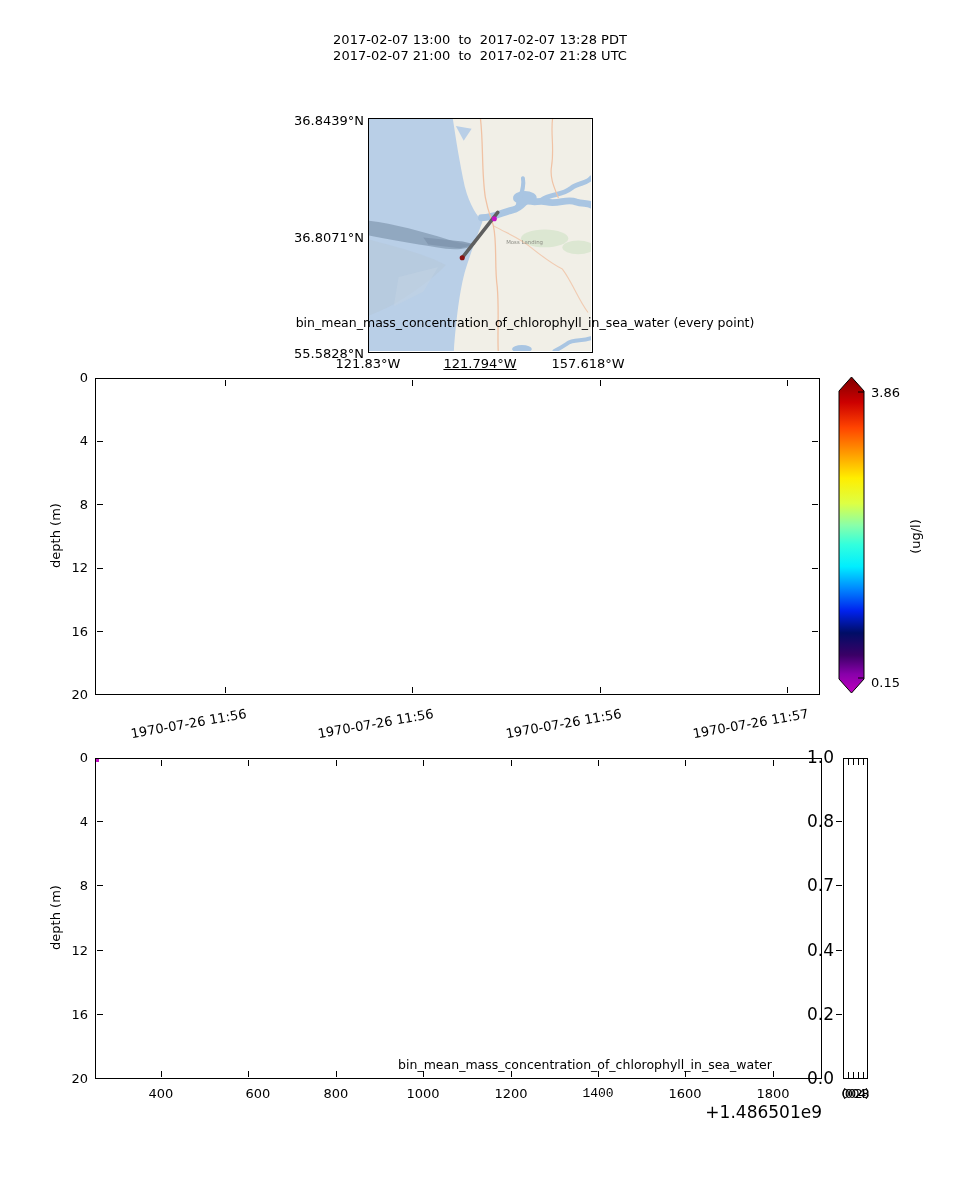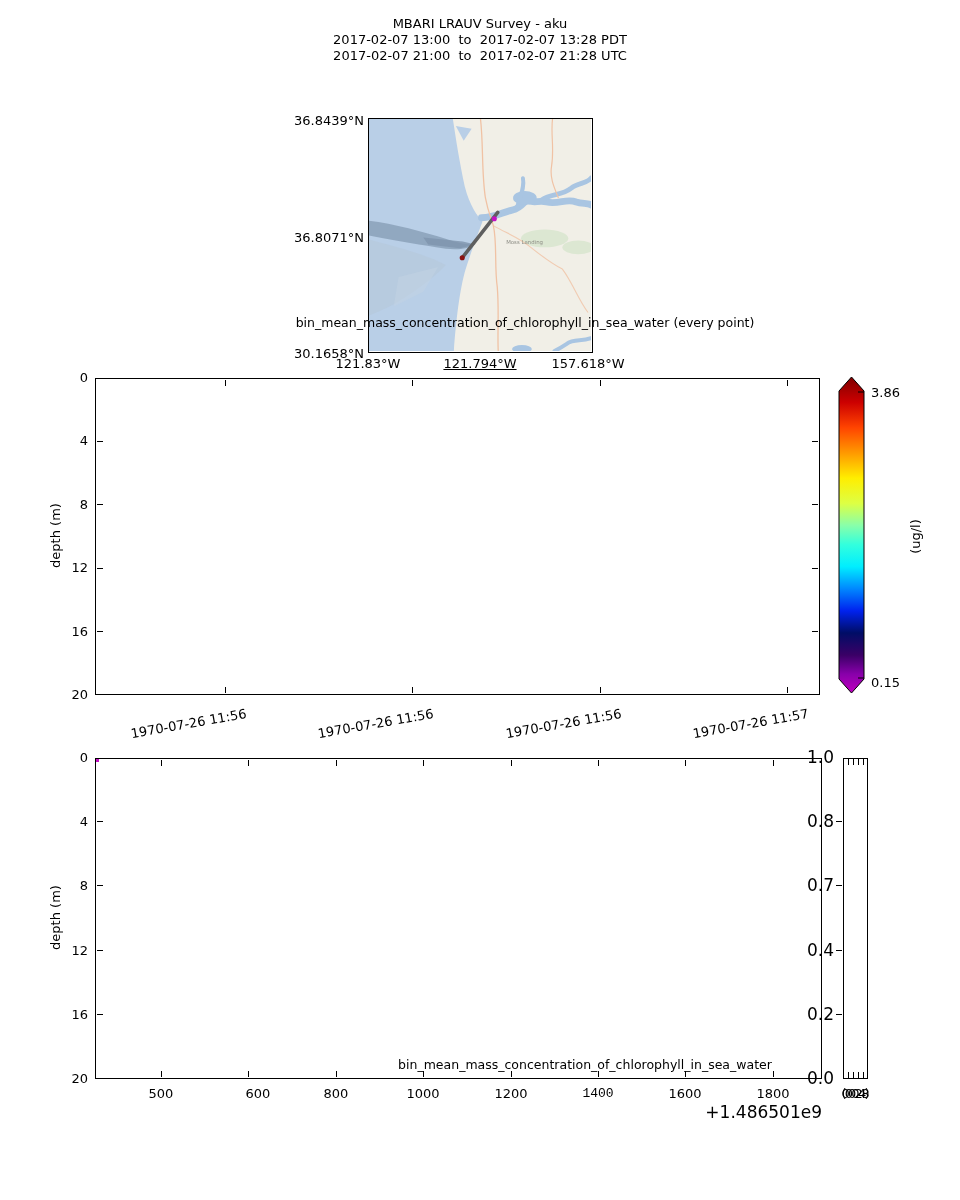--- a/index.html
+++ b/index.html
@@ -20,21 +20,20 @@
   .htick{height:1px;width:6px;background:var(--axis);}
   .rot90{transform:rotate(-90deg);}
   .datelbl{transform:rotate(-10deg);transform-origin:100% 0%;}
   .squash{letter-spacing:-5px;}
 </style>
 </head>
 <body>
 
 <div id="fig">
 
-  <div class="abs ctr lbl" style="left:180px;top:16px;width:600px;">MBARI LRAUV Survey - aku</div>
   <div class="abs ctr lbl" style="left:180px;top:32px;width:600px;">2017-02-07 13:00  to  2017-02-07 13:28 PDT</div>
   <div class="abs ctr lbl" style="left:180px;top:48px;width:600px;">2017-02-07 21:00  to  2017-02-07 21:28 UTC</div>
 
   <div class="abs frame" style="left:368px;top:118px;width:225px;height:235px;">
     <svg width="222" height="232" viewBox="0 0 225 235" preserveAspectRatio="none">
       <rect x="0" y="0" width="225" height="235" style="fill:var(--land);"></rect>
       <path d="M0,0 L85,0 C88,20 92,45 97,68 C102,88 110,98 115,104 C112,112 105,130 98,152 C92,172 88,205 86,235 L0,235 Z" style="fill:var(--ocean);"></path>
       <path d="M88,7 L104,10 L96,22 Z" style="fill:var(--ocean);"></path>
       <path d="M0,103 C25,106 55,114 80,122 C92,126 102,128 108,126 C100,133 85,133 68,130 C45,126 20,122 0,118 Z" fill="#8da3bb" opacity="0.9"></path>
       <path d="M55,120 L95,124 L108,127 L92,131 L60,127 Z" fill="#7e93ad" opacity="0.8"></path>
@@ -53,21 +52,21 @@
       <path d="M126,108 C140,116 152,120 164,130 C174,138 184,146 196,152 C206,165 212,183 222,196" style="stroke:var(--road);" stroke-width="1.1" fill="none" opacity="0.8"></path>
       <line x1="94.5" y1="140.5" x2="130.5" y2="94.5" style="stroke:var(--track);" stroke-width="3.6" stroke-linecap="round"></line>
       <circle cx="127" cy="101" r="2.6" style="fill:var(--track-end);"></circle>
       <circle cx="94.5" cy="140.5" r="2.6" style="fill:var(--track-start);"></circle>
       <text x="139" y="127" font-size="5.5" style="fill:var(--map-label);font-family:'DejaVu Sans',sans-serif;">Moss Landing</text>
     </svg>
   </div>
 
   <div class="abs rgt lbl" style="left:280px;top:113px;width:84px;">36.8439°N</div>
   <div class="abs rgt lbl" style="left:280px;top:230px;width:84px;">36.8071°N</div>
-  <div class="abs rgt lbl" style="left:280px;top:346px;width:84px;">30.1658°N</div>
+  <div class="abs rgt lbl" style="left:280px;top:346px;width:84px;">55.5828°N</div>
   <div class="abs ctr lbl" style="left:323px;top:356px;width:90px;">121.83°W</div>
   <div class="abs ctr lbl" style="left:435px;top:356px;width:90px;text-decoration:underline;">121.794°W</div>
   <div class="abs ctr lbl" style="left:543px;top:356px;width:90px;">157.618°W</div>
 
   <div class="abs ctr" style="left:275px;top:315px;width:500px;font-size:12.5px;z-index:5;">bin_mean_mass_concentration_of_chlorophyll_in_sea_water (every point)</div>
   <div class="abs frame" style="left:95px;top:378px;width:725px;height:317px;"></div>
 
   <div class="abs vtick" style="left:225px;top:380px;"></div>
   <div class="abs vtick" style="left:412px;top:380px;"></div>
   <div class="abs vtick" style="left:600px;top:380px;"></div>
@@ -158,21 +157,21 @@
 
   <div class="abs rgt lbl" style="left:62px;top:750px;width:26px;">0</div>
   <div class="abs rgt lbl" style="left:62px;top:814px;width:26px;">4</div>
   <div class="abs rgt lbl" style="left:62px;top:878px;width:26px;">8</div>
   <div class="abs rgt lbl" style="left:62px;top:943px;width:26px;">12</div>
   <div class="abs rgt lbl" style="left:62px;top:1007px;width:26px;">16</div>
   <div class="abs rgt lbl" style="left:62px;top:1071px;width:26px;">20</div>
 
   <div class="abs ctr lbl rot90" style="left:5px;top:910px;width:100px;">depth (m)</div>
 
-  <div class="abs ctr lbl" style="left:131px;top:1086px;width:60px;">500</div>
+  <div class="abs ctr lbl" style="left:131px;top:1086px;width:60px;">400</div>
   <div class="abs ctr lbl" style="left:228px;top:1086px;width:60px;">600</div>
   <div class="abs ctr lbl" style="left:306px;top:1086px;width:60px;">800</div>
   <div class="abs ctr lbl" style="left:393px;top:1086px;width:60px;">1000</div>
   <div class="abs ctr lbl" style="left:481px;top:1086px;width:60px;">1200</div>
   <div class="abs ctr lbl" style="left:568px;top:1086px;width:60px;font-family:Liberation Mono, monospace;">1400</div>
   <div class="abs ctr lbl" style="left:655px;top:1086px;width:60px;">1600</div>
   <div class="abs ctr lbl" style="left:743px;top:1086px;width:60px;">1800</div>
 
   <div class="abs rgt big" style="left:622px;top:1102px;width:200px;">+1.486501e9</div>
 

